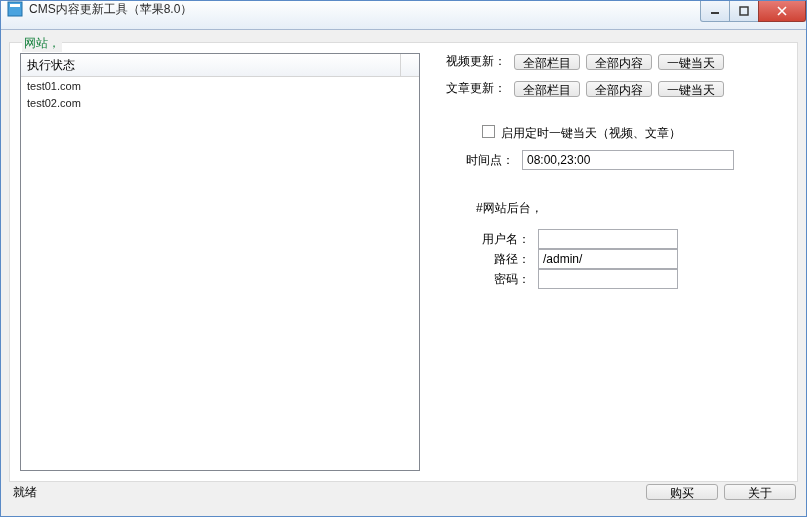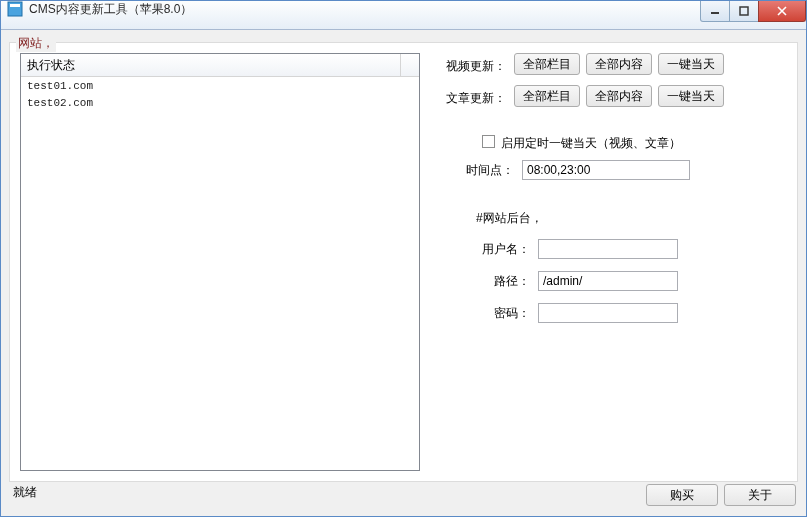--- a/index.html
+++ b/index.html
@@ -7,45 +7,45 @@
   .titlebar{height:28px;background:linear-gradient(#fdfefe,#e6eef7);display:flex;padding:0 0 0 6px;border-bottom:1px solid #a8b9d1}
   .titlebar .app-icon{width:16px;height:16px;margin-right:6px}
   .titlebar .title{flex:1;color:#2a2a2a}
   .win-btns{display:flex;height:20px;align-self:flex-start}
   .win-btn{width:28px;height:20px;border:1px solid #8aa6c1;border-top:none;margin-left:-1px;display:flex;align-items:center;justify-content:center;background:linear-gradient(#f2f6fb,#d7e4f2);cursor:default}
   .win-btn.min{border-bottom-left-radius:3px}
   .win-btn.close{width:46px;background:linear-gradient(#e67a73,#cf4436);border-color:#963a32;border-bottom-right-radius:3px}
   .win-btn svg{display:block}
   .client{flex:1;display:flex;flex-direction:column;padding:4px 8px 6px 8px;box-sizing:border-box}
   .group{border:1px solid #dcdcdc;background:#fff;flex:1;position:relative;margin-top:8px;padding:10px 10px 10px 10px;box-sizing:border-box;display:flex}
-  .group-label{position:absolute;top:-8px;left:6px;background:#f0f0f0;padding:0 2px;color:#7f1d1d}
+  .group-label{position:absolute;top:-8px;left:12px;background:#f0f0f0;padding:0 2px;color:#15803d}
   .left-pane{width:400px;display:flex;flex-direction:column}
   .table{flex:1;border:1px solid #828790;background:#fff;display:flex;flex-direction:column;overflow:hidden}
   .thead{display:flex;background:linear-gradient(#fff,#f0f3f7);border-bottom:1px solid #d5d5d5;height:22px}
   .th{border-right:1px solid #d5d5d5;padding:3px 6px;box-sizing:border-box;color:#000}
   .th.c1{width:120px}
   .th.c2{flex:1}
   .th.c3{width:18px;border-right:none}
   .tbody{flex:1;overflow:auto}
   .tr{display:flex;height:17px;align-items:center}
-  .td{padding:0 6px;box-sizing:border-box;font-family:Liberation Mono, monospace;font-size:11px;color:#222}
+  .td{padding:0 6px;box-sizing:border-box;font-family:Liberation Sans, sans-serif;font-size:11px;color:#222}
   .td.c1{width:120px}
   .td.c2{flex:1}
   .right-pane{flex:1;padding:0 4px 0 22px;box-sizing:border-box}
   .row{display:flex;align-items:flex-end;margin-bottom:10px}
   .row .lbl{width:64px;text-align:right;margin-right:8px}
-  .btn{height:22px;min-width:62px;padding:0 8px;border:1px solid #acacac;background:linear-gradient(#f7f7f7,#e7e7e7);border-radius:3px;margin-right:6px;cursor:default;font-family:Liberation Mono, monospace;font-size:12px}
+  .btn{height:16px;min-width:62px;padding:0 8px;border:1px solid #acacac;background:linear-gradient(#f7f7f7,#e7e7e7);border-radius:3px;margin-right:6px;cursor:default;font-family:Liberation Mono, monospace;font-size:12px}
   .btn:last-child{margin-right:0}
   .chk-row{display:flex;margin:28px 0 8px 40px}
   .chk{width:13px;height:13px;border:1px solid #8e8f8f;background:#fff;margin-right:6px;box-sizing:border-box}
-  .field-row{display:flex;align-items:center;margin-bottom:12px}
+  .field-row{display:flex;align-items:center;margin-bottom:0}
   .field-row .flbl{width:70px;text-align:right;margin-right:8px}
   .field-row .flbl.wide{width:54px}
   .input{height:20px;border:1px solid #abadb3;background:#fff;padding:1px 4px;box-sizing:border-box;font-family:inherit;font-size:12px}
-  .input.time{width:168px}
+  .input.time{width:212px}
   .input.path{width:140px}
   .section-head{margin:30px 0 12px 34px}
   .form-block{margin-left:18px}
   .statusbar{display:flex;align-items:flex-start;height:26px;padding:2px 2px 0 4px}
   .statusbar .status{flex:1}
   .statusbar .btn{min-width:72px}
 </style>
 </head>
 <body>
 

